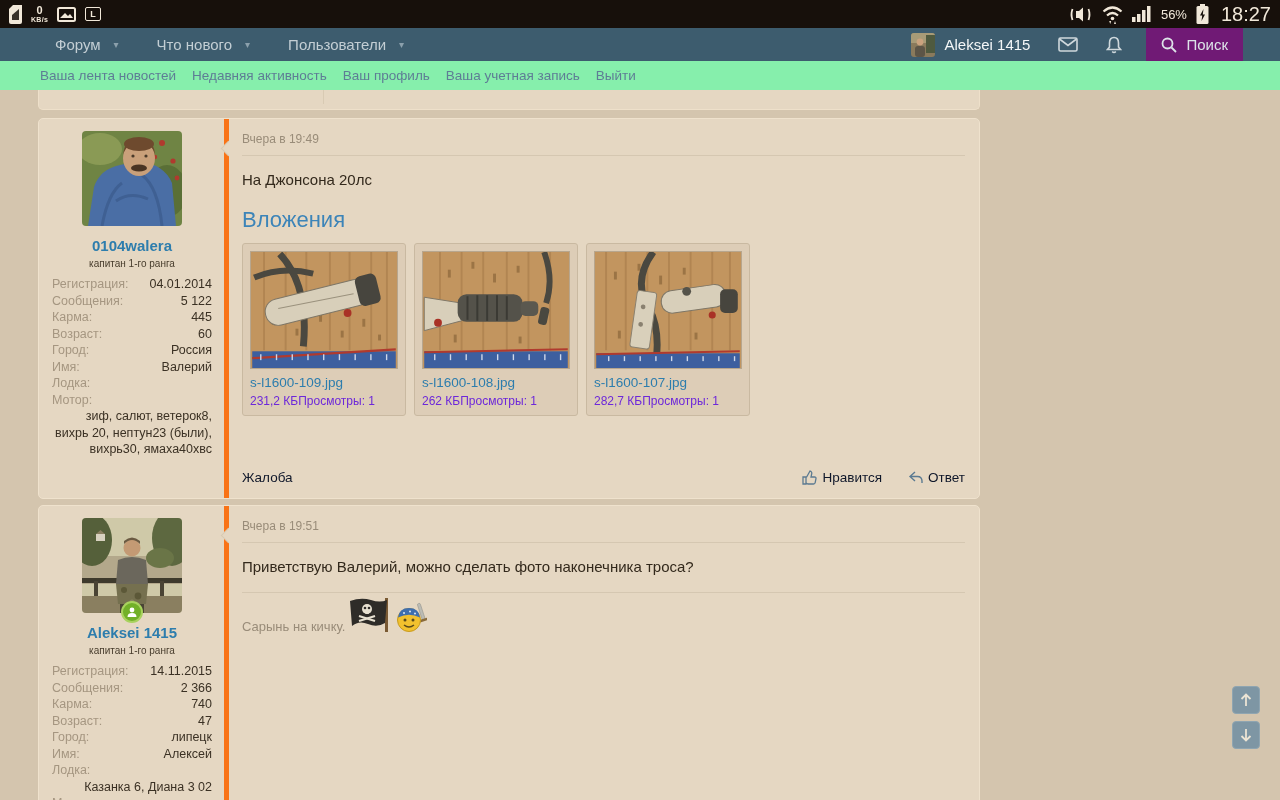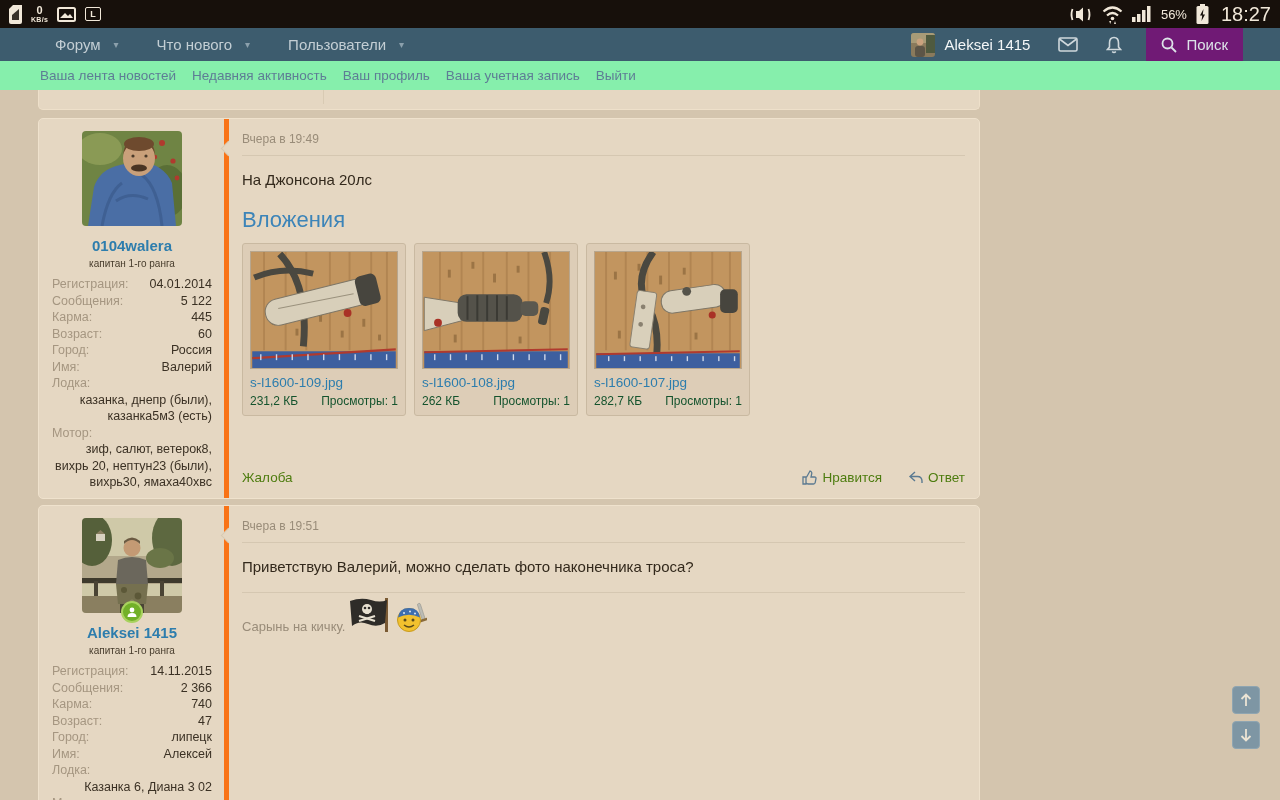--- a/index.html
+++ b/index.html
@@ -68,24 +68,24 @@
                   border-left:1px solid #d8cab3;border-bottom:1px solid #d8cab3;transform:rotate(45deg);}
   .timestamp{padding:13px 0 9px;font-size:12px;color:#998c79;border-bottom:1px solid #d5c7b1;cursor:pointer;}
   .message{margin-top:15px;font-size:15px;color:#33291c;}
   .attach-title{margin-top:19px;font-size:22px;color:#3c84b8;}
   .attach-row{margin-top:10px;display:flex;gap:8px;}
   .attach-card{width:164px;border:1px solid #c9b9a1;background:#ddcdb7;border-radius:3px;
                padding:7px;box-sizing:border-box;cursor:pointer;}
   .thumb{width:100%;height:118px;border:1px solid #b7a68e;box-sizing:border-box;overflow:hidden;background:#c2955f;}
   .thumb svg{display:block;width:100%;height:100%;}
   .attach-name{margin-top:6px;font-size:13.5px;color:#2d7dad;white-space:nowrap;overflow:hidden;}
-  .attach-meta{margin-top:4px;display:flex;justify-content:space-between;font-size:12px;color:#14532d;}
+  .attach-meta{margin-top:4px;display:flex;justify-content:flex-start;font-size:12px;color:#6d28d9;}
 
   .post-footer{position:absolute;left:13px;right:14px;bottom:13px;display:flex;align-items:center;
-               font-size:13.5px;color:#4d7c0f;}
+               font-size:13.5px;color:#0f172a;}
   .report{margin-right:auto;cursor:pointer;}
   .action{display:flex;align-items:center;gap:5px;margin-left:26px;cursor:pointer;}
 
   .sig-divider{margin-top:17px;border-top:1px solid #d5c7b1;}
   .signature{margin-top:3px;display:flex;align-items:flex-end;font-size:13px;color:#998c79;}
   .signature .emoji{margin-left:2px;}
 
   
   .fab{position:absolute;width:28px;height:28px;border-radius:4px;background:#7e96a4;
        border:1px solid #8fa5b1;box-sizing:border-box;display:flex;align-items:center;
@@ -249,21 +249,20 @@
           <span class="f-label">Город:</span>
           <span class="f-value">Россия</span>
         </div>
         <div class="f-row">
           <span class="f-label">Имя:</span>
           <span class="f-value">Валерий</span>
         </div>
         <div class="f-row">
           <span class="f-label">Лодка:</span>
         </div>
-        <div class="f-value-block">казанка, днепр (были), казанка5м3 (есть)</div>
         <div class="f-row">
           <span class="f-label">Мотор:</span>
         </div>
         <div class="f-value-block">зиф, салют, ветерок8, вихрь 20, нептун23 (были), вихрь30, ямаха40хвс</div>
       </div>
     </div>
 
     <div class="content">
       <div class="notch"></div>
       <div class="timestamp">Вчера в 19:49</div>

